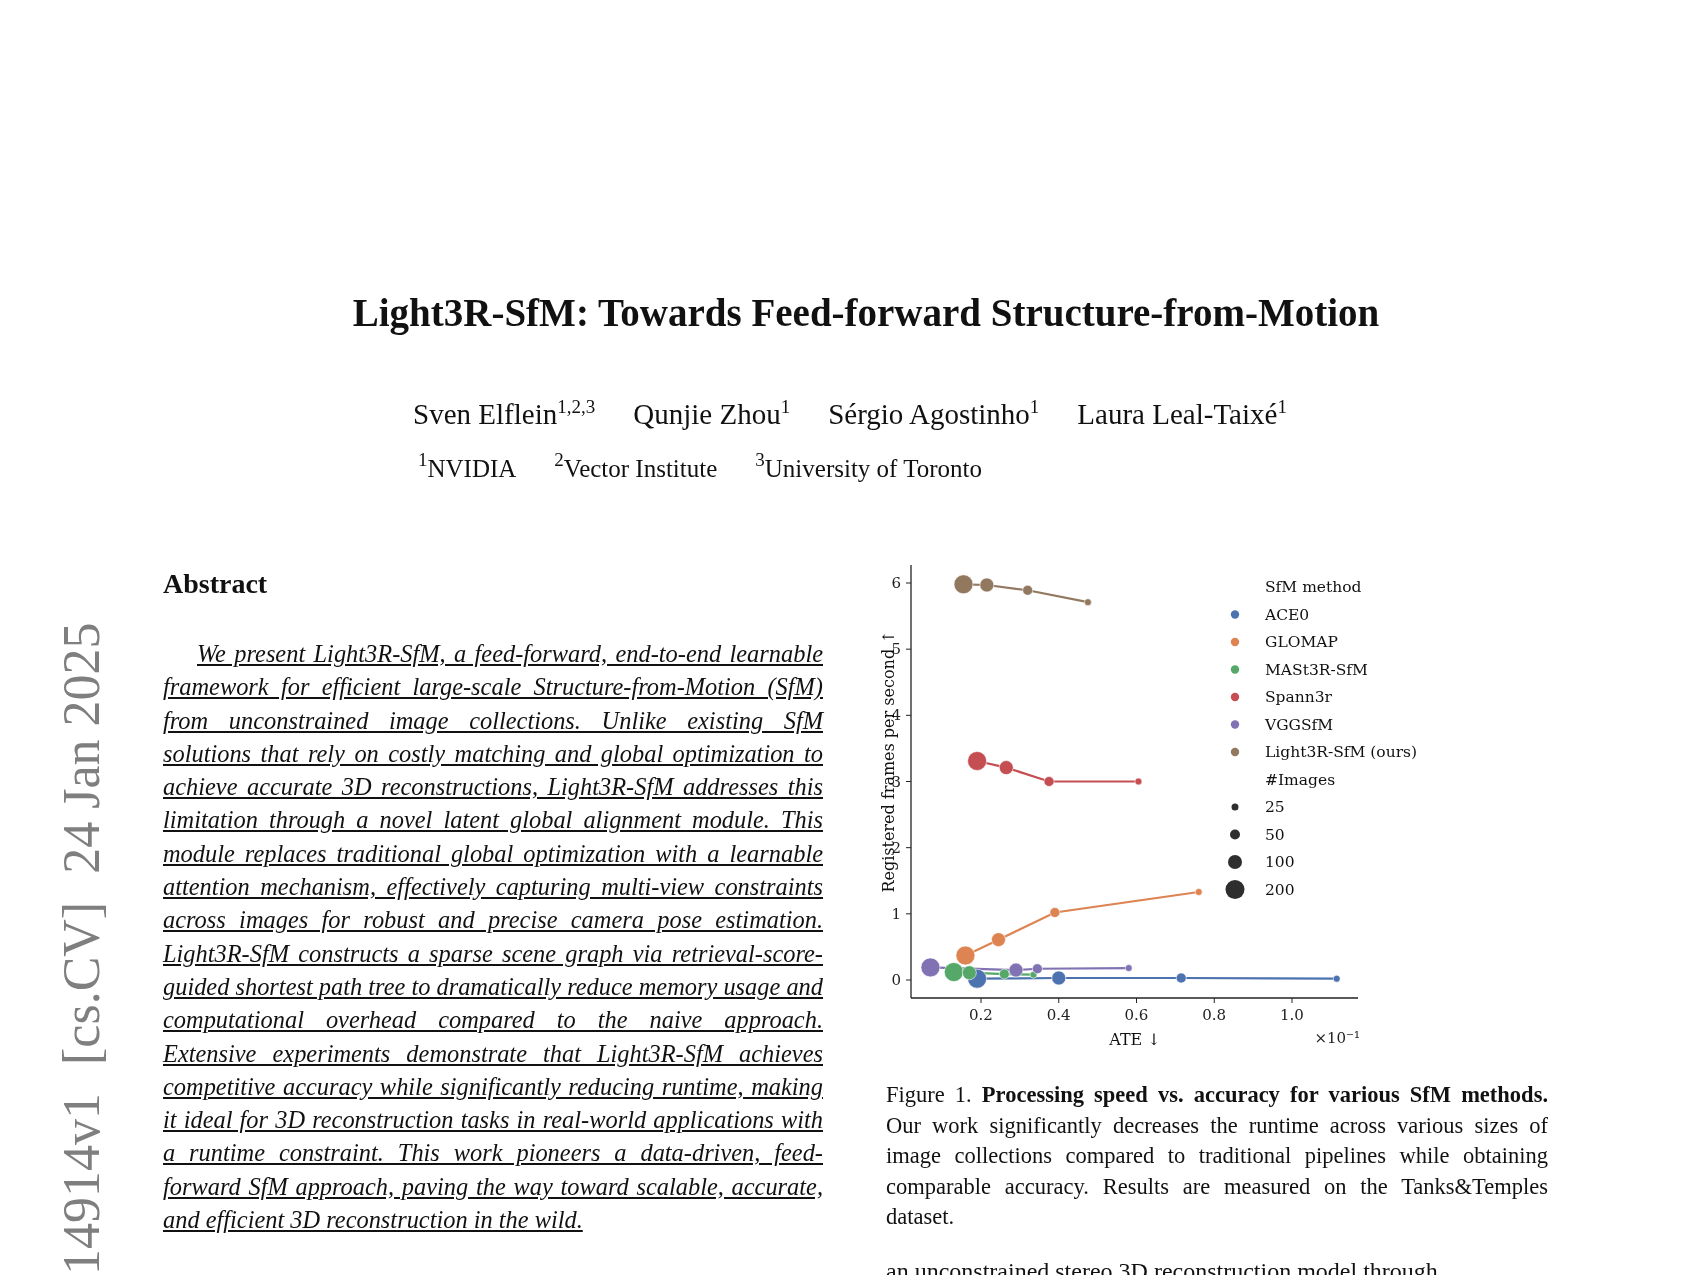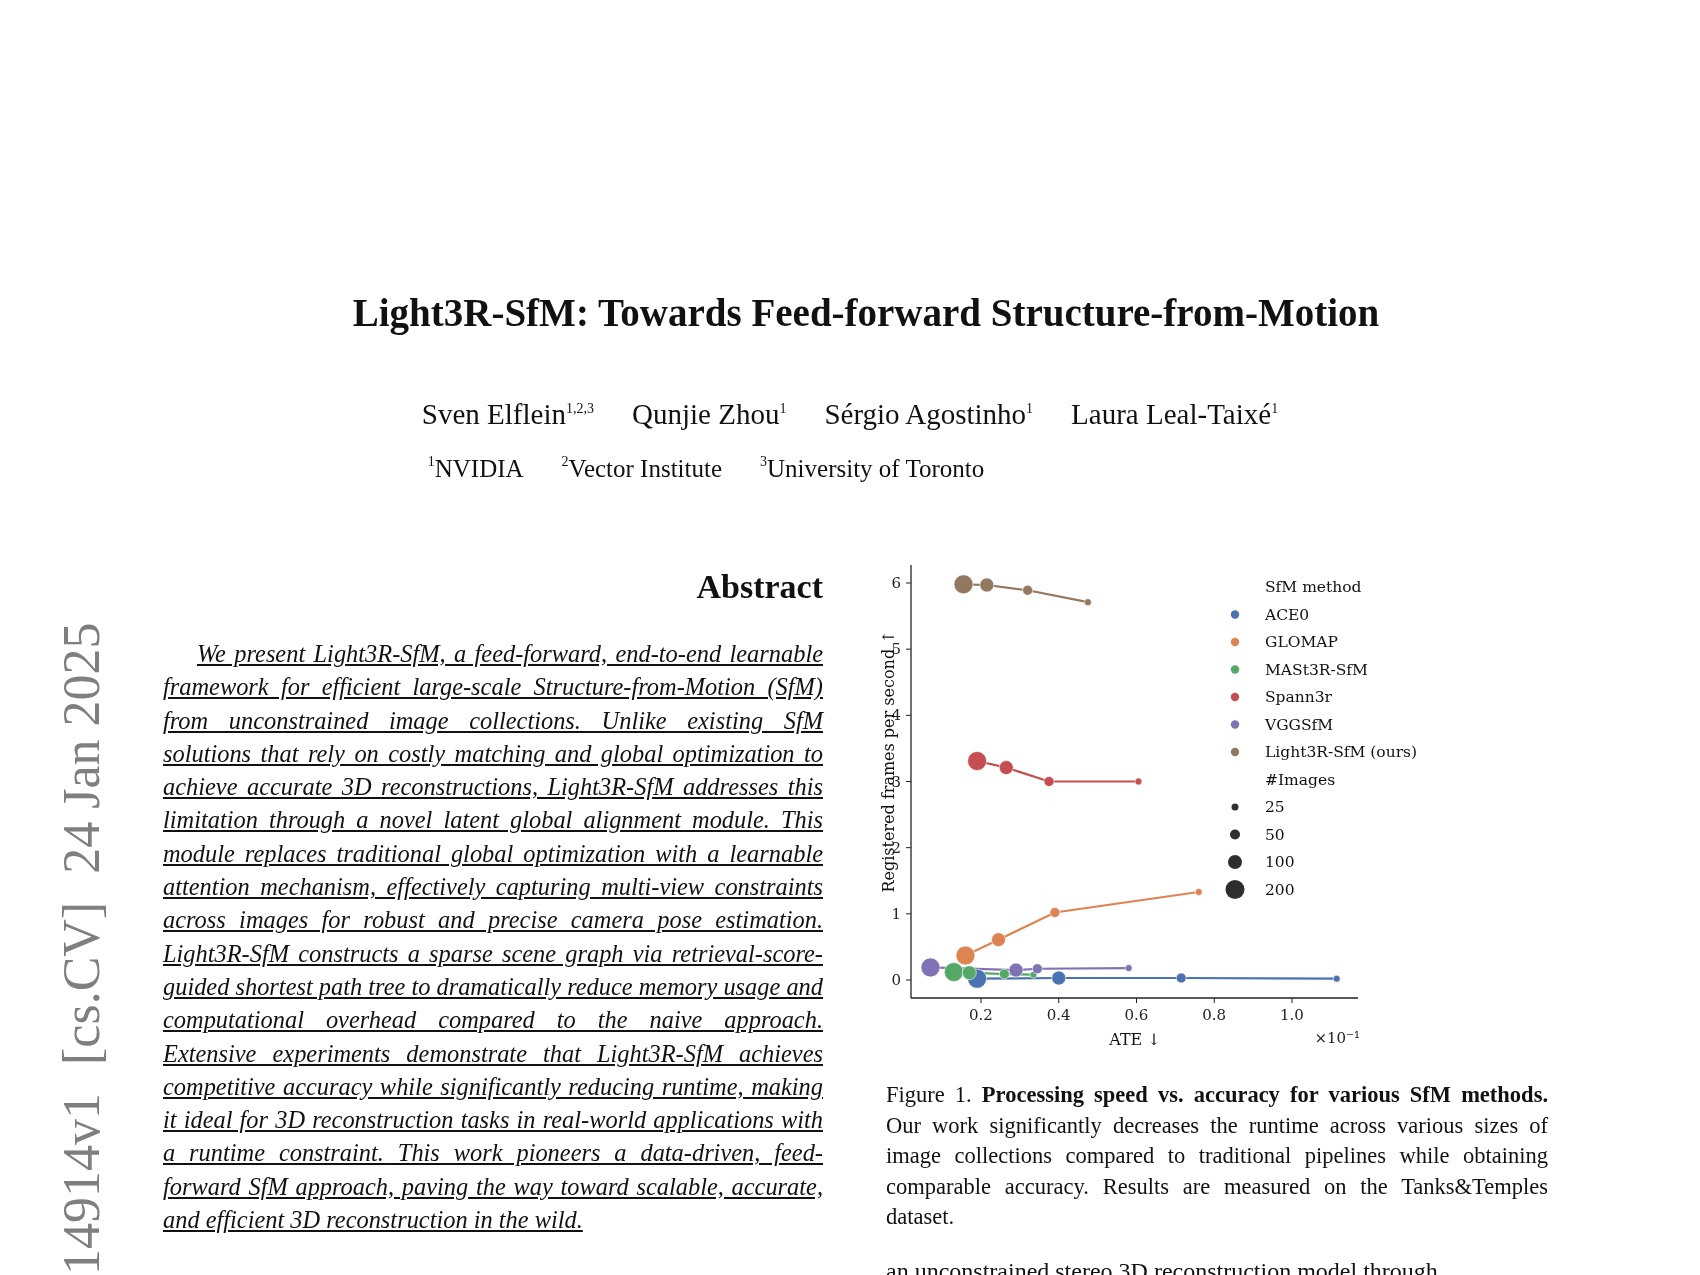--- a/index.html
+++ b/index.html
@@ -6,25 +6,25 @@
   body { width: 1700px; height: 1275px; position: relative; overflow: hidden;
          font-family: "Liberation Serif", "DejaVu Serif", serif; color: #111; }
   .arxiv-stamp { position: absolute; left: 52px; top: 1275px; transform-origin: 0 0;
                  transform: rotate(-90deg); font-size: 52px; color: #7f7f7f; white-space: nowrap;
                  letter-spacing: 0px; }
   .arxiv-stamp span { margin-right: 28px; }
   .title { position: absolute; left: 0; width: 1700px; top: 290px; text-align: center;
            font-size: 39px; font-weight: bold; margin-left: 16px; }
   .authors { position: absolute; left: 0; width: 1700px; top: 398px; text-align: center; font-size: 29px; }
   .authors .author { margin: 0 19px; }
-  .authors sup, .affils sup { font-size: 14px; vertical-align: 11px; line-height: 0; }
-  .affils { position: absolute; left: 0; width: 1400px; top: 455px; text-align: center; font-size: 25px; padding-left: 6px; }
+  .authors sup, .affils sup { font-size: 19px; vertical-align: 11px; line-height: 0; }
+  .affils { position: absolute; left: 0; width: 1400px; top: 455px; text-align: center; font-size: 25px; }
   .affils .affil { margin: 0 19px; }
-  .abstract-heading { position: absolute; left: 163px; width: 660px; top: 568px; text-align: right;
-                      font-size: 34px; font-weight: bold; }
+  .abstract-heading { position: absolute; left: 163px; width: 660px; top: 568px; text-align: left;
+                      font-size: 28px; font-weight: bold; }
   .abstract-body { position: absolute; left: 163px; width: 660px; top: 637px; font-size: 24.4px;
                    line-height: 33.3px; font-style: italic; text-align: justify; text-indent: 34px;
                    hyphens: manual; text-decoration: underline; }
   .figure { position: absolute; left: 880px; top: 550px; width: 680px; height: 520px; }
   .figure svg { width: 680px; height: 520px; display: block; }
   .caption { position: absolute; left: 886px; width: 662px; top: 1080px; font-size: 22.5px;
              line-height: 30.5px; text-align: justify; }
   .caption b { font-weight: bold; }
   .body-text { position: absolute; left: 886px; width: 662px; top: 1256px; font-size: 24px;
                line-height: 30px; text-align: justify; }

